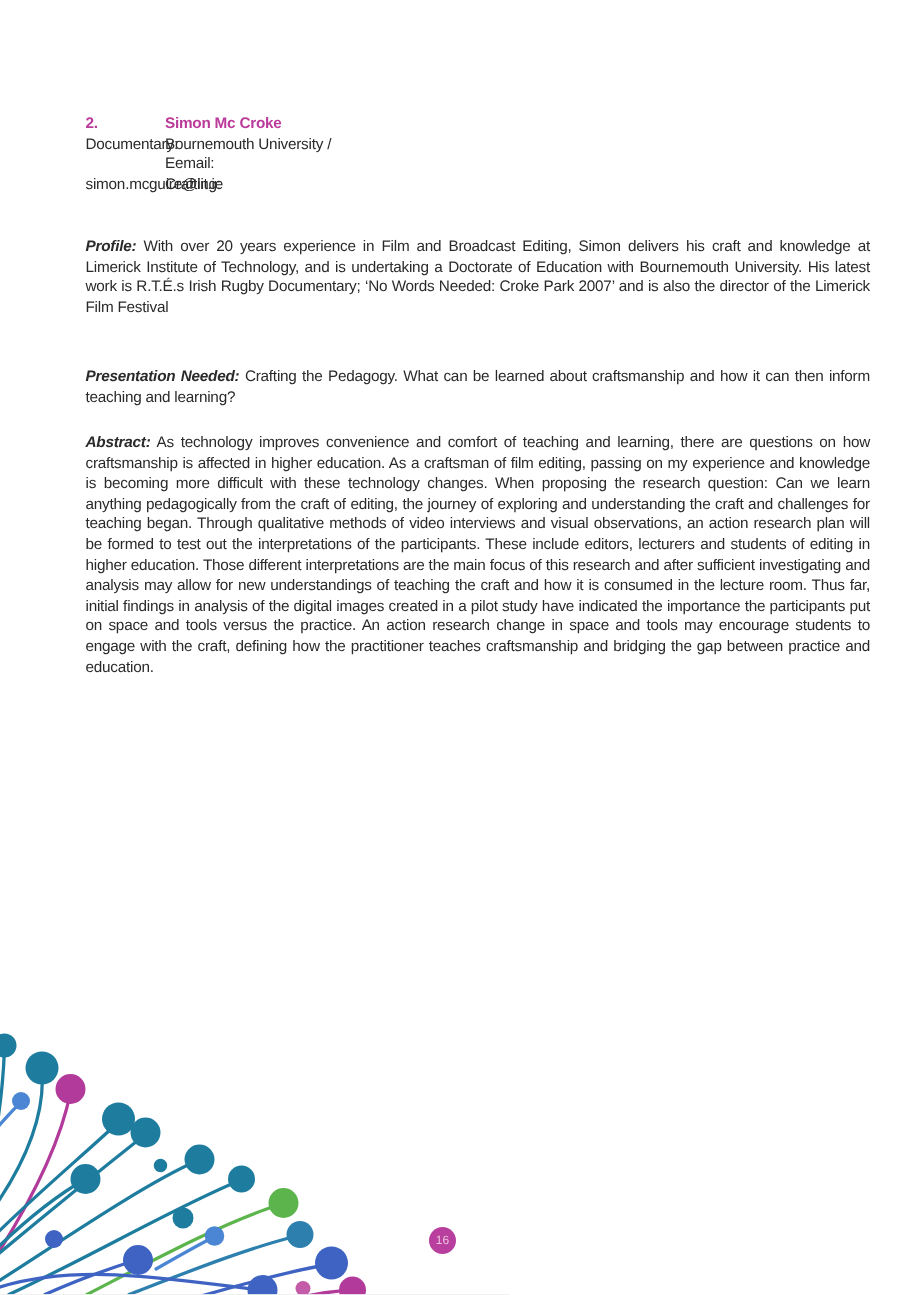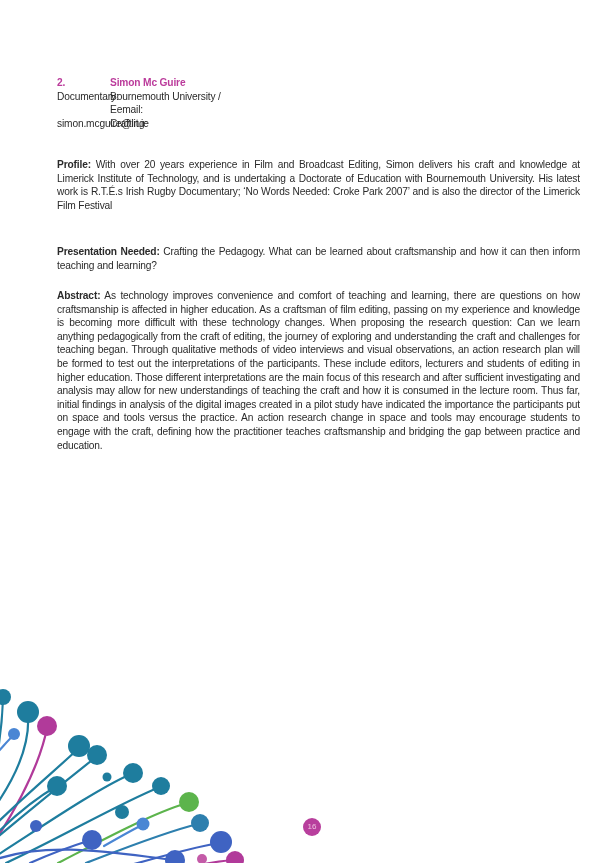--- a/index.html
+++ b/index.html
@@ -28,24 +28,24 @@
     display: grid;
     grid-template-columns: 53px 1fr;
     column-gap: 0;
   }
   .header-grid .cell { white-space: nowrap; }
   .accent { color: #bb3b9b; font-weight: bold; }
   .profile-block { top: 158px; }
   .presentation-block { top: 245px; }
   .abstract-block { top: 289px; }
   .para { text-align: justify; margin: 0; }
-  .para strong { font-weight: bold; }
+  .para strong { font-weight: bold; font-style: italic; }
   .page-number-badge {
     position: absolute;
-    left: 303px;
+    left: 286px;
     top: 818px;
     width: 18px;
     height: 18px;
     border-radius: 50%;
     background: #b83f9d;
     color: #eec2e0;
     font-size: 8px;
     line-height: 18px;
     text-align: center;
     letter-spacing: 0;
@@ -62,21 +62,21 @@
 </head>
 <body>
 
 <div class="page">
 
   <div class="content">
 
     <div class="block header-block">
       <div class="header-grid">
         <div class="cell accent">2.</div>
-        <div class="cell accent">Simon Mc Guire</div>
+        <div class="cell accent">Simon Mc Croke</div>
 
         <div class="cell">Documentary:</div>
         <div class="cell">Bournemouth University /</div>
 
         <div class="cell"></div>
 
         <div class="cell">Eemail:</div>
         <div class="cell">simon.mcguire@lit.ie</div>
 
         <div class="cell">Crafting:</div>

